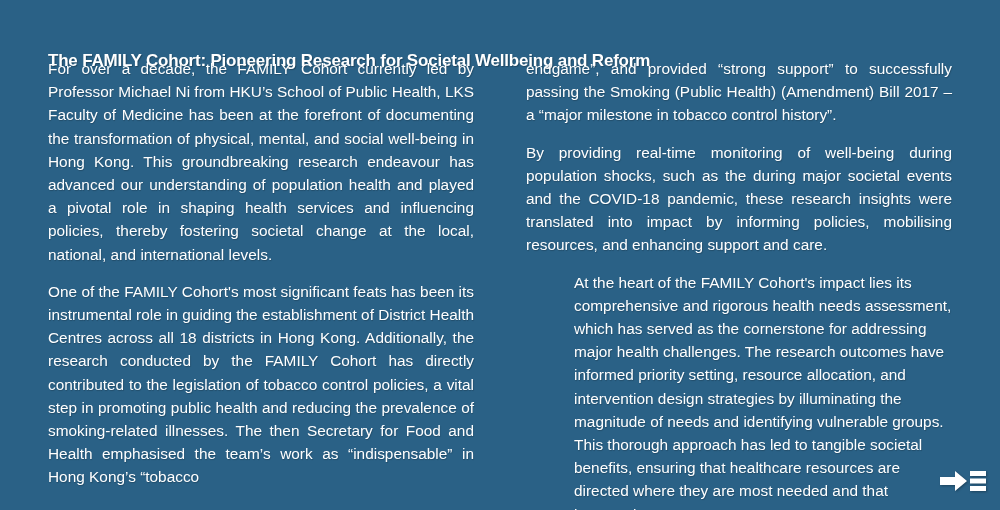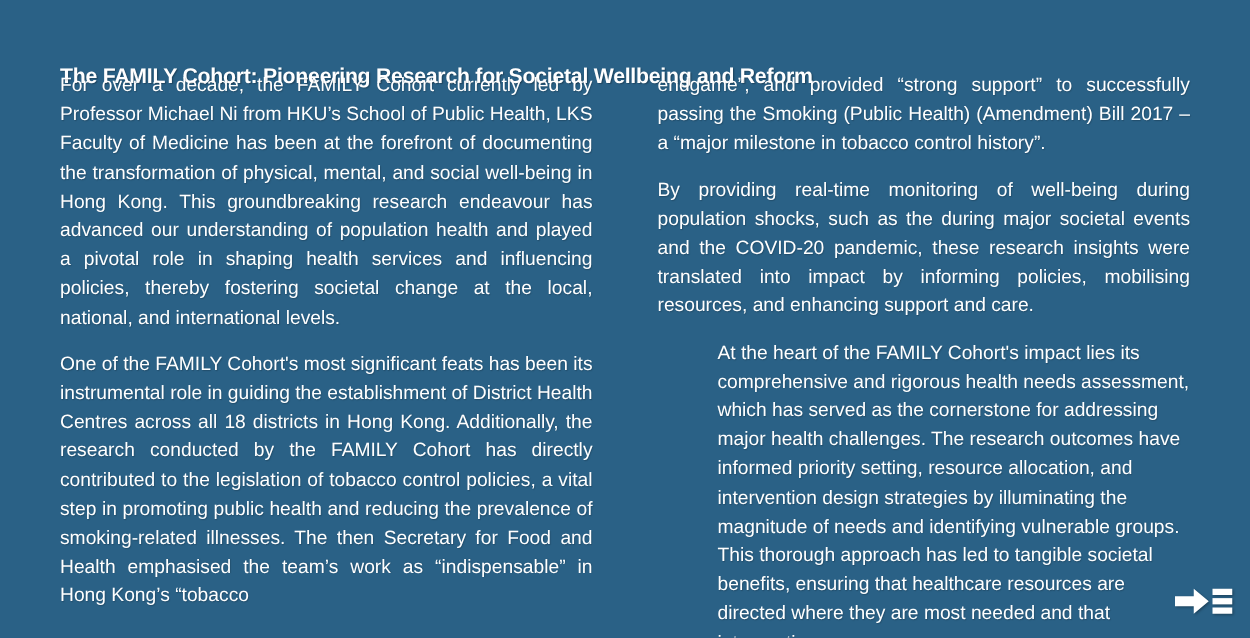--- a/index.html
+++ b/index.html
@@ -86,21 +86,21 @@
 
   <div id="columns">
 
     <div class="column">
       <p class="para">For over a decade, the FAMILY Cohort currently led by Professor Michael Ni from HKU’s School of Public Health, LKS Faculty of Medicine has been at the forefront of documenting the transformation of physical, mental, and social well-being in Hong Kong. This groundbreaking research endeavour has advanced our understanding of population health and played a pivotal role in shaping health services and influencing policies, thereby fostering societal change at the local, national, and international levels.</p>
       <p class="para">One of the FAMILY Cohort's most significant feats has been its instrumental role in guiding the establishment of District Health Centres across all 18 districts in Hong Kong. Additionally, the research conducted by the FAMILY Cohort has directly contributed to the legislation of tobacco control policies, a vital step in promoting public health and reducing the prevalence of smoking-related illnesses. The then Secretary for Food and Health emphasised the team’s work as “indispensable” in Hong Kong’s “tobacco</p>
     </div>
 
     <div class="column">
       <p class="para">endgame”, and provided “strong support” to successfully passing the Smoking (Public Health) (Amendment) Bill 2017 – a “major milestone in tobacco control history”.</p>
-      <p class="para">By providing real-time monitoring of well-being during population shocks, such as the during major societal events and the COVID-20 pandemic, these research insights were translated into impact by informing policies, mobilising resources, and enhancing support and care.</p>
+      <p class="para">By providing real-time monitoring of well-being during population shocks, such as the during major societal events and the COVID-18 pandemic, these research insights were translated into impact by informing policies, mobilising resources, and enhancing support and care.</p>
       <p class="para last-truncated">At the heart of the FAMILY Cohort's impact lies its comprehensive and rigorous health needs assessment, which has served as the cornerstone for addressing major health challenges. The research outcomes have informed priority setting, resource allocation, and intervention design strategies by illuminating the magnitude of needs and identifying vulnerable groups. This thorough approach has led to tangible societal benefits, ensuring that healthcare resources are directed where they are most needed and that interventions are …</p>
     </div>
 
   </div>
 
   <svg id="readmore-icon" viewBox="0 0 46 30">
     <path d="M0 11 H15 V5 L27 15 L15 25 V19 H0 Z" fill="#ffffff"></path>
     <rect x="30" y="5" width="16" height="5" fill="#ffffff"></rect>
     <rect x="30" y="12.5" width="16" height="5" fill="#ffffff"></rect>
     <rect x="30" y="20" width="16" height="5" fill="#ffffff"></rect>

